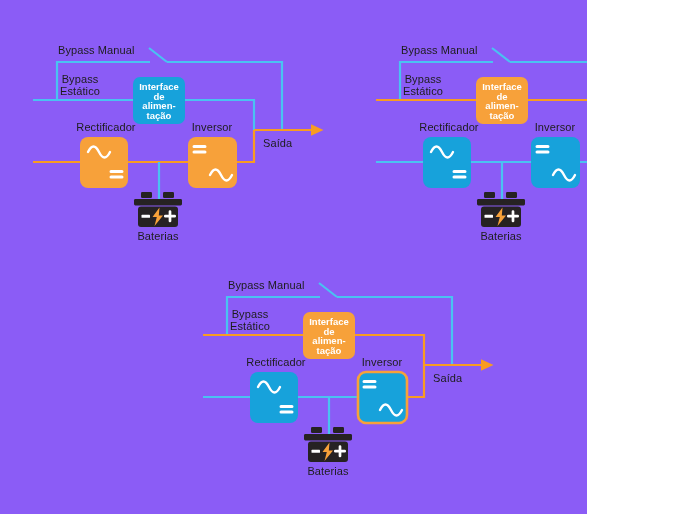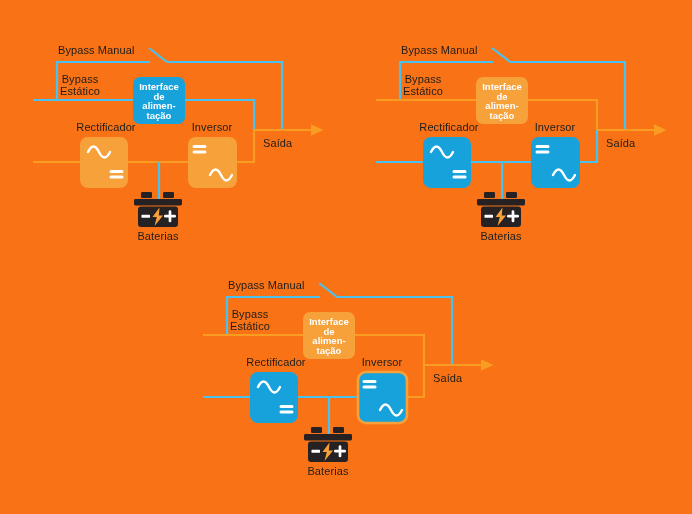--- a/index.html
+++ b/index.html
@@ -1,16 +1,16 @@
 <!DOCTYPE html>
 <html style="--ink: #1d1d1b; --white: #ffffff; --dark: #262223; --blue-fill: #17A2DB; --line-blue: #4AC2F1; --orange-fill: #F7A13A; --line-orange: #F89C22;"><head>
 <meta charset="utf-8">
 <style>
   html,body{margin:0;padding:0;background:#ffffff;}
-  .canvas{position:relative;width:692px;height:514px;background:#f97316;overflow:hidden;
+  .canvas{position:relative;width:587px;height:514px;background:#8b5cf6;overflow:hidden;
           font-family:"Liberation Sans",sans-serif;}
   .diag{position:absolute;width:305px;height:212px;}
   svg text{font-family:"Liberation Sans",sans-serif;}
   .lbl{font-size:11px;font-weight:500;fill:var(--ink,#1d1d1b);letter-spacing:.1px;}
   .iface-txt{font-size:9.5px;font-weight:700;fill:var(--white,#ffffff);}
   .wire{fill:none;stroke-width:2.2;}
   .icon-stroke{stroke:var(--white,#fff);stroke-width:2.4;fill:none;stroke-linecap:round;}
   .icon-stroke.dc{stroke-width:3;}
   .batt{fill:var(--dark,#262223);}
   .bolt{fill:var(--orange-fill,#F7A13A);}

